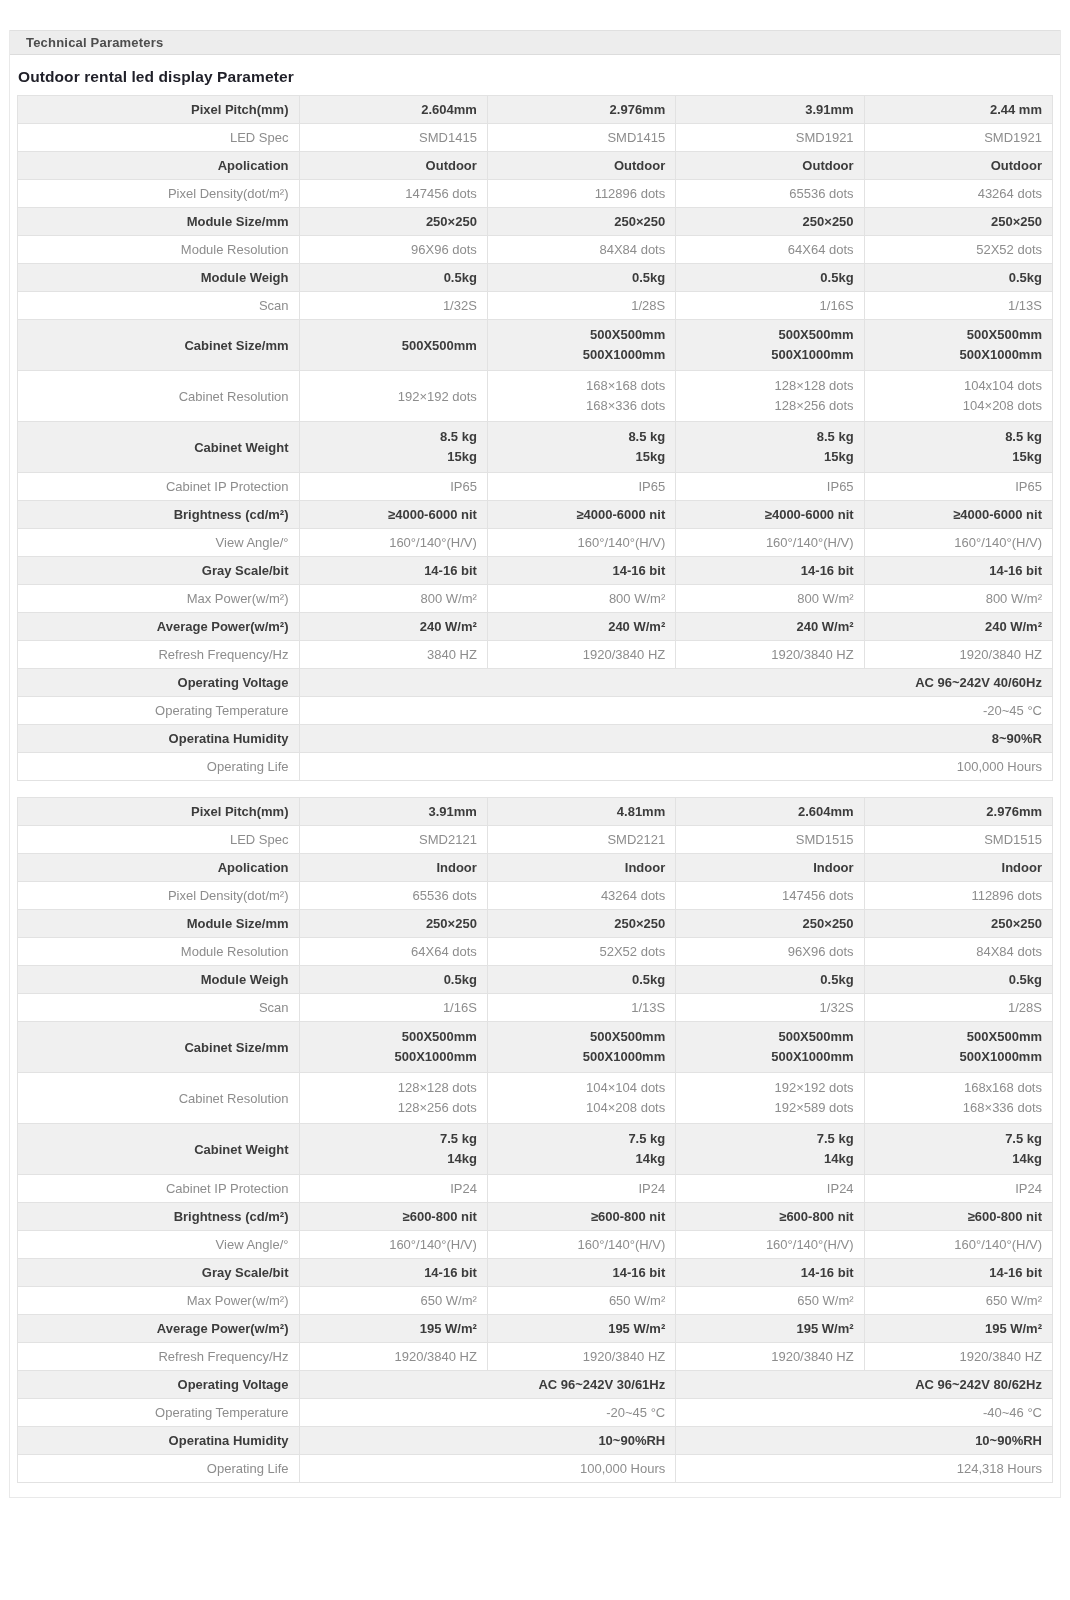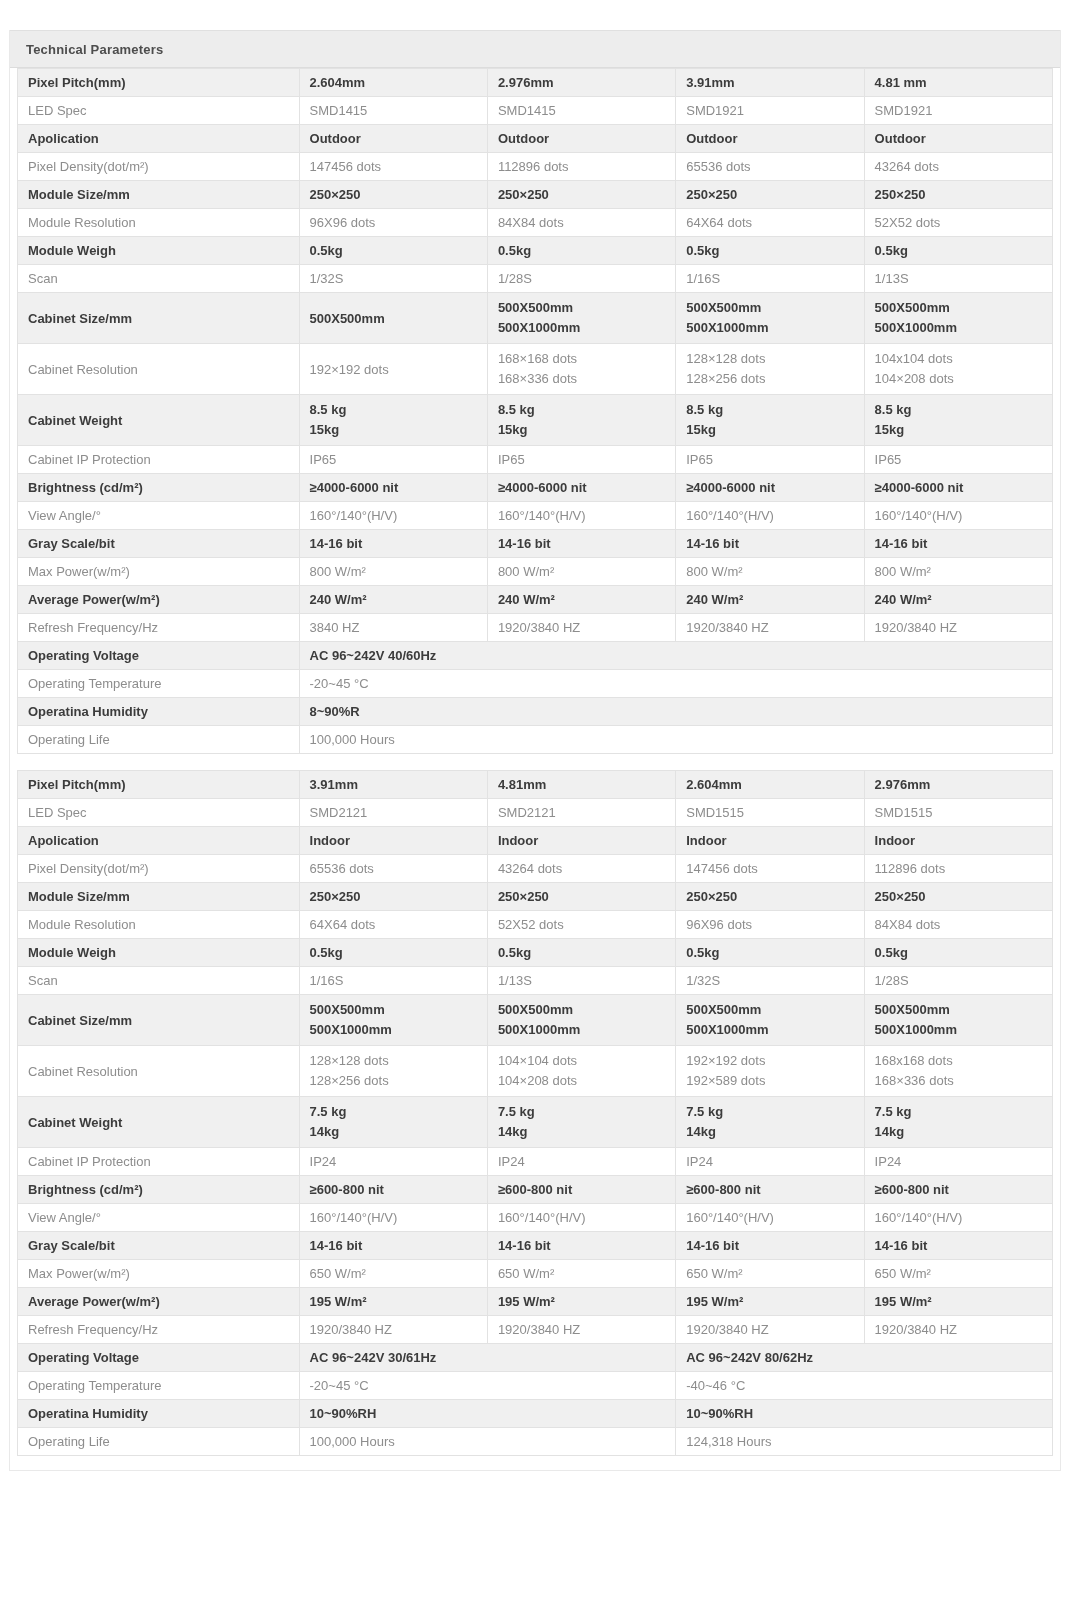--- a/index.html
+++ b/index.html
@@ -15,21 +15,21 @@
     border-left: 1px solid #e9e9e9;
     border-right: 1px solid #e9e9e9;
     border-bottom: 1px solid #e9e9e9;
     background: #ffffff;
     padding-bottom: 14px;
   }
   .tabbar {
     background: #ededed;
     border-top: 1px solid #e0e0e0;
     border-bottom: 1px solid #dcdcdc;
-    height: 38px;
+    height: 25px;
     display: flex;
     align-items: center;
     padding: 0 16px;
   }
   .tabbar .tab-label {
     font-size: 13px;
     font-weight: bold;
     color: #4d4d4d;
     letter-spacing: 0.2px;
   }
@@ -50,55 +50,56 @@
     border: 1px solid #e2e2e2;
     font-size: 13px;
     padding: 5px 10px;
     line-height: 17px;
     vertical-align: middle;
     color: #8d8d8d;
     font-weight: normal;
     overflow: hidden;
     white-space: nowrap;
   }
-  table.params tr { background: #ffffff; }
+  table.params tr { background: #ffffff; text-align: right; }
   table.params tr:nth-child(odd) { background: #f0f0f0; }
   table.params tr:nth-child(odd) td {
     color: #3c3c3c;
     font-weight: bold;
   }
   table.params td .line { line-height: 20px; }
   .gap { height: 16px; }
 </style>
 </head>
 <body>
 
 <div class="page">
   <div class="panel">
 
     <div class="tabbar">
       <span class="tab-label">Technical Parameters</span>
     </div>
 
     <div class="section">
+      <div class="section-title">Outdoor rental led display Parameter</div>
       <table class="params">
         <colgroup>
           <col style="width:27.2%">
           <col style="width:18.2%">
           <col style="width:18.2%">
           <col style="width:18.2%">
           <col style="width:18.2%">
         </colgroup>
         <tbody>
             <tr>
               <td>Pixel Pitch(mm)</td>
               <td colspan="1">2.604mm</td>
               <td colspan="1">2.976mm</td>
               <td colspan="1">3.91mm</td>
-              <td colspan="1">4.81 mm</td>
+              <td colspan="1">2.44 mm</td>
             </tr>
             <tr>
               <td>LED Spec</td>
               <td colspan="1">SMD1415</td>
               <td colspan="1">SMD1415</td>
               <td colspan="1">SMD1921</td>
               <td colspan="1">SMD1921</td>
             </tr>
             <tr>
               <td>Apolication</td>

